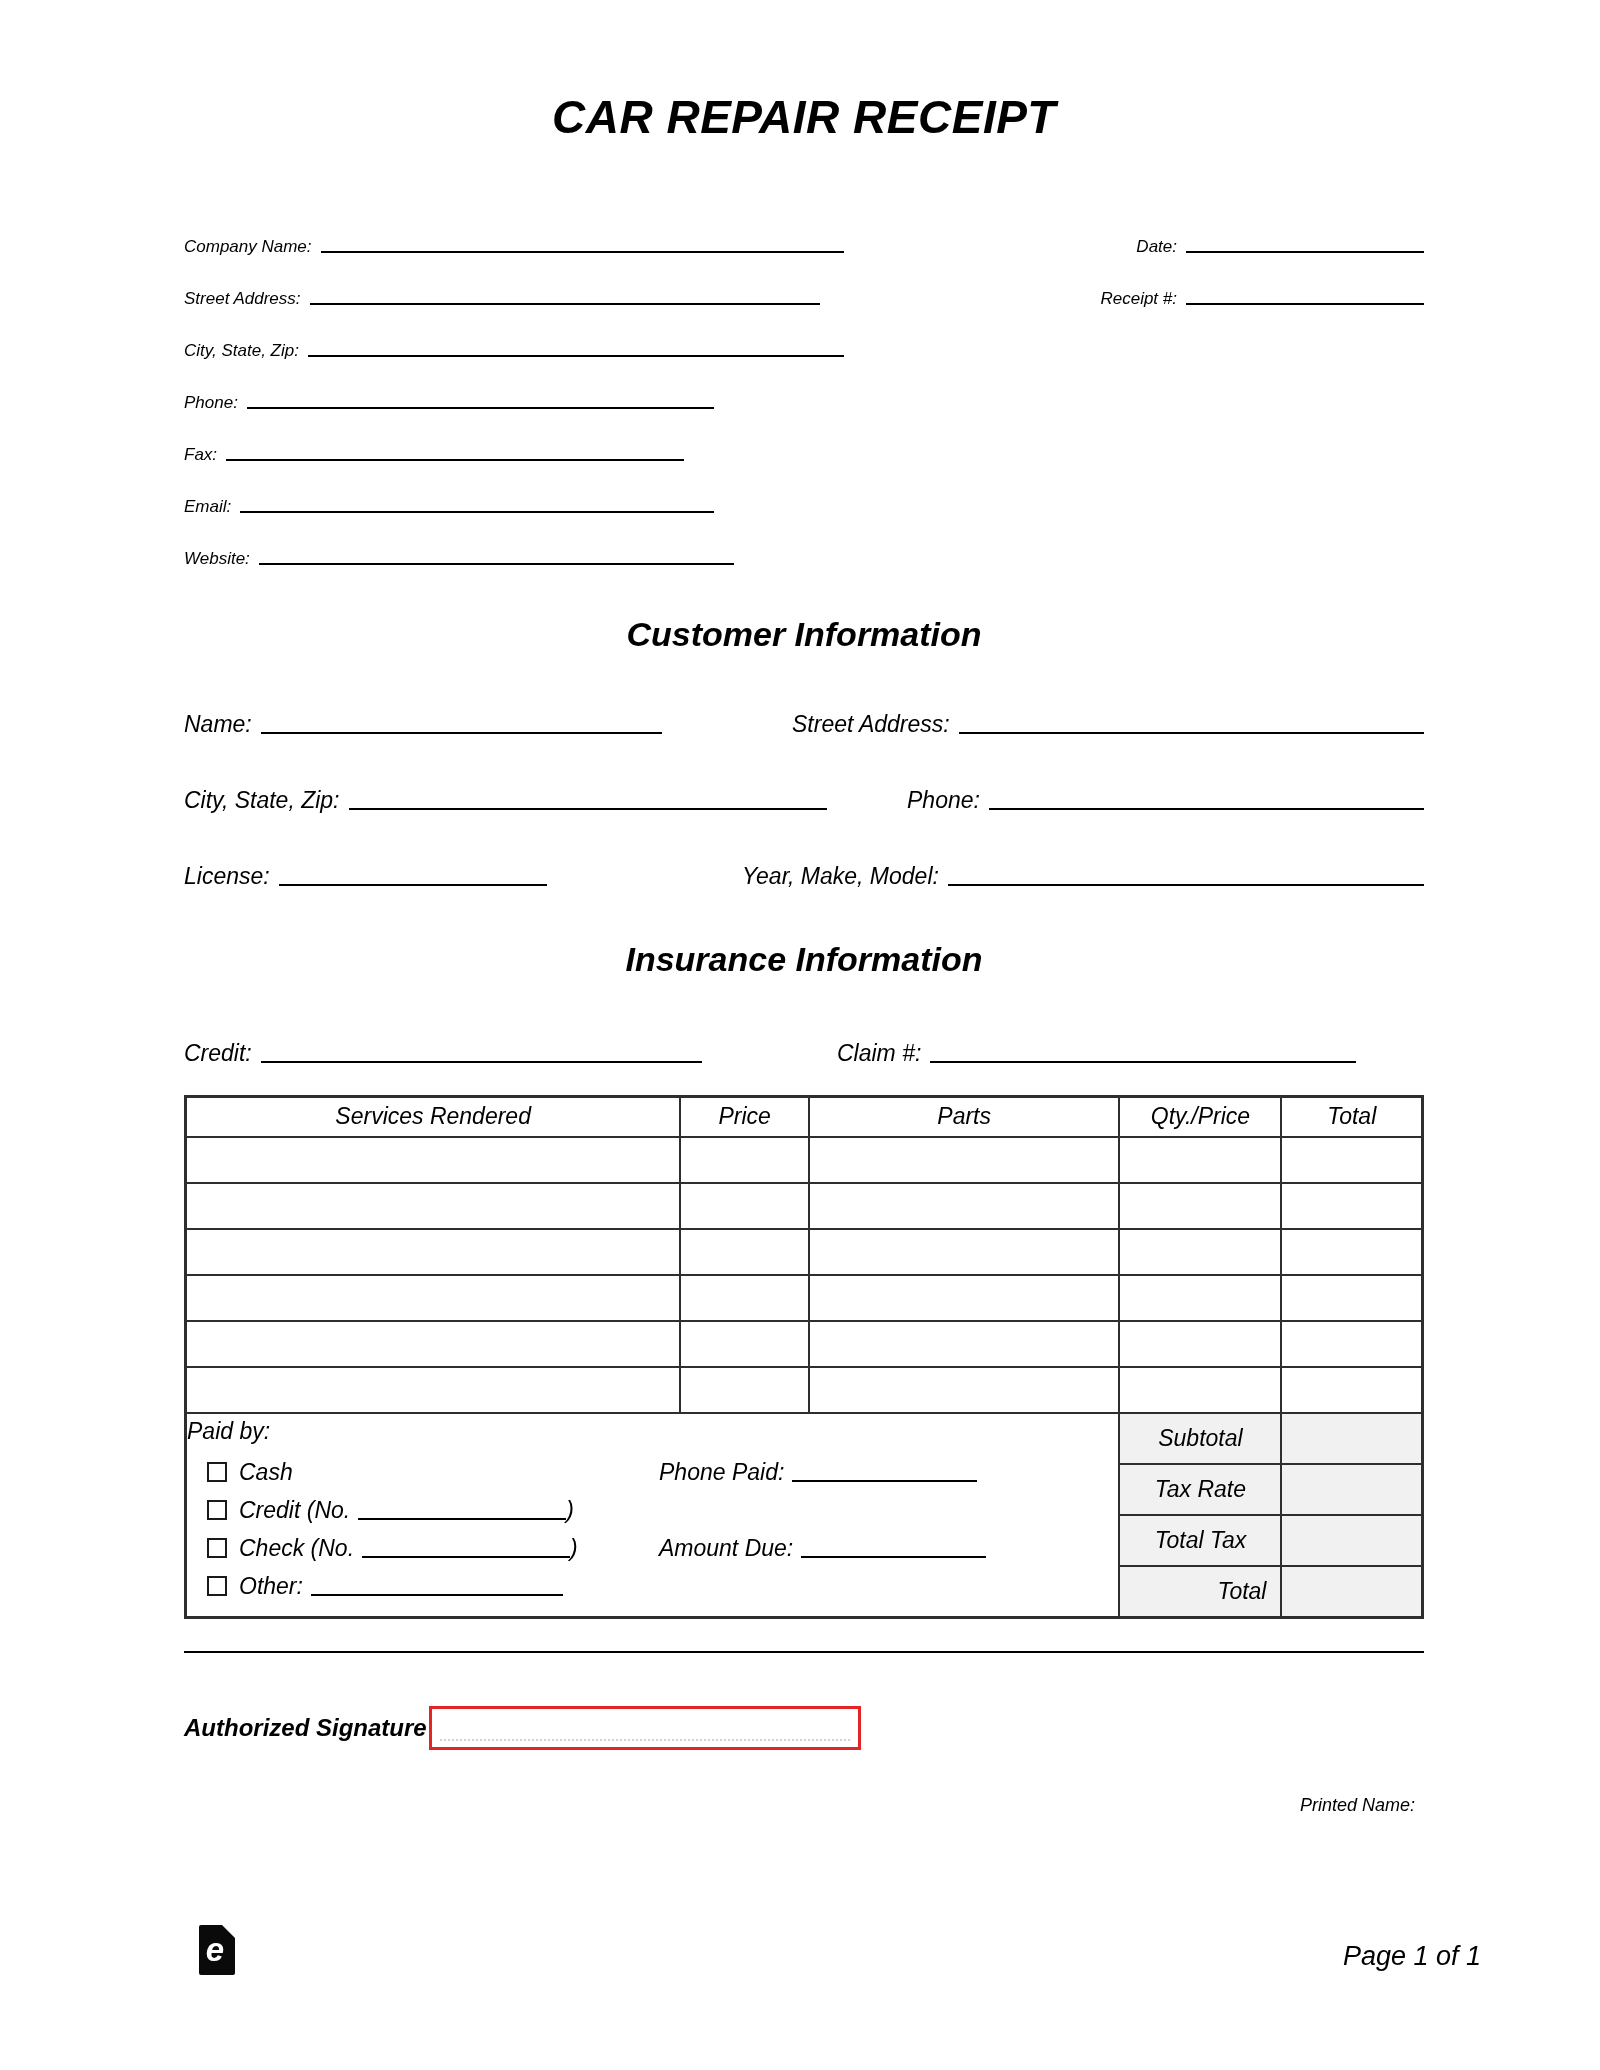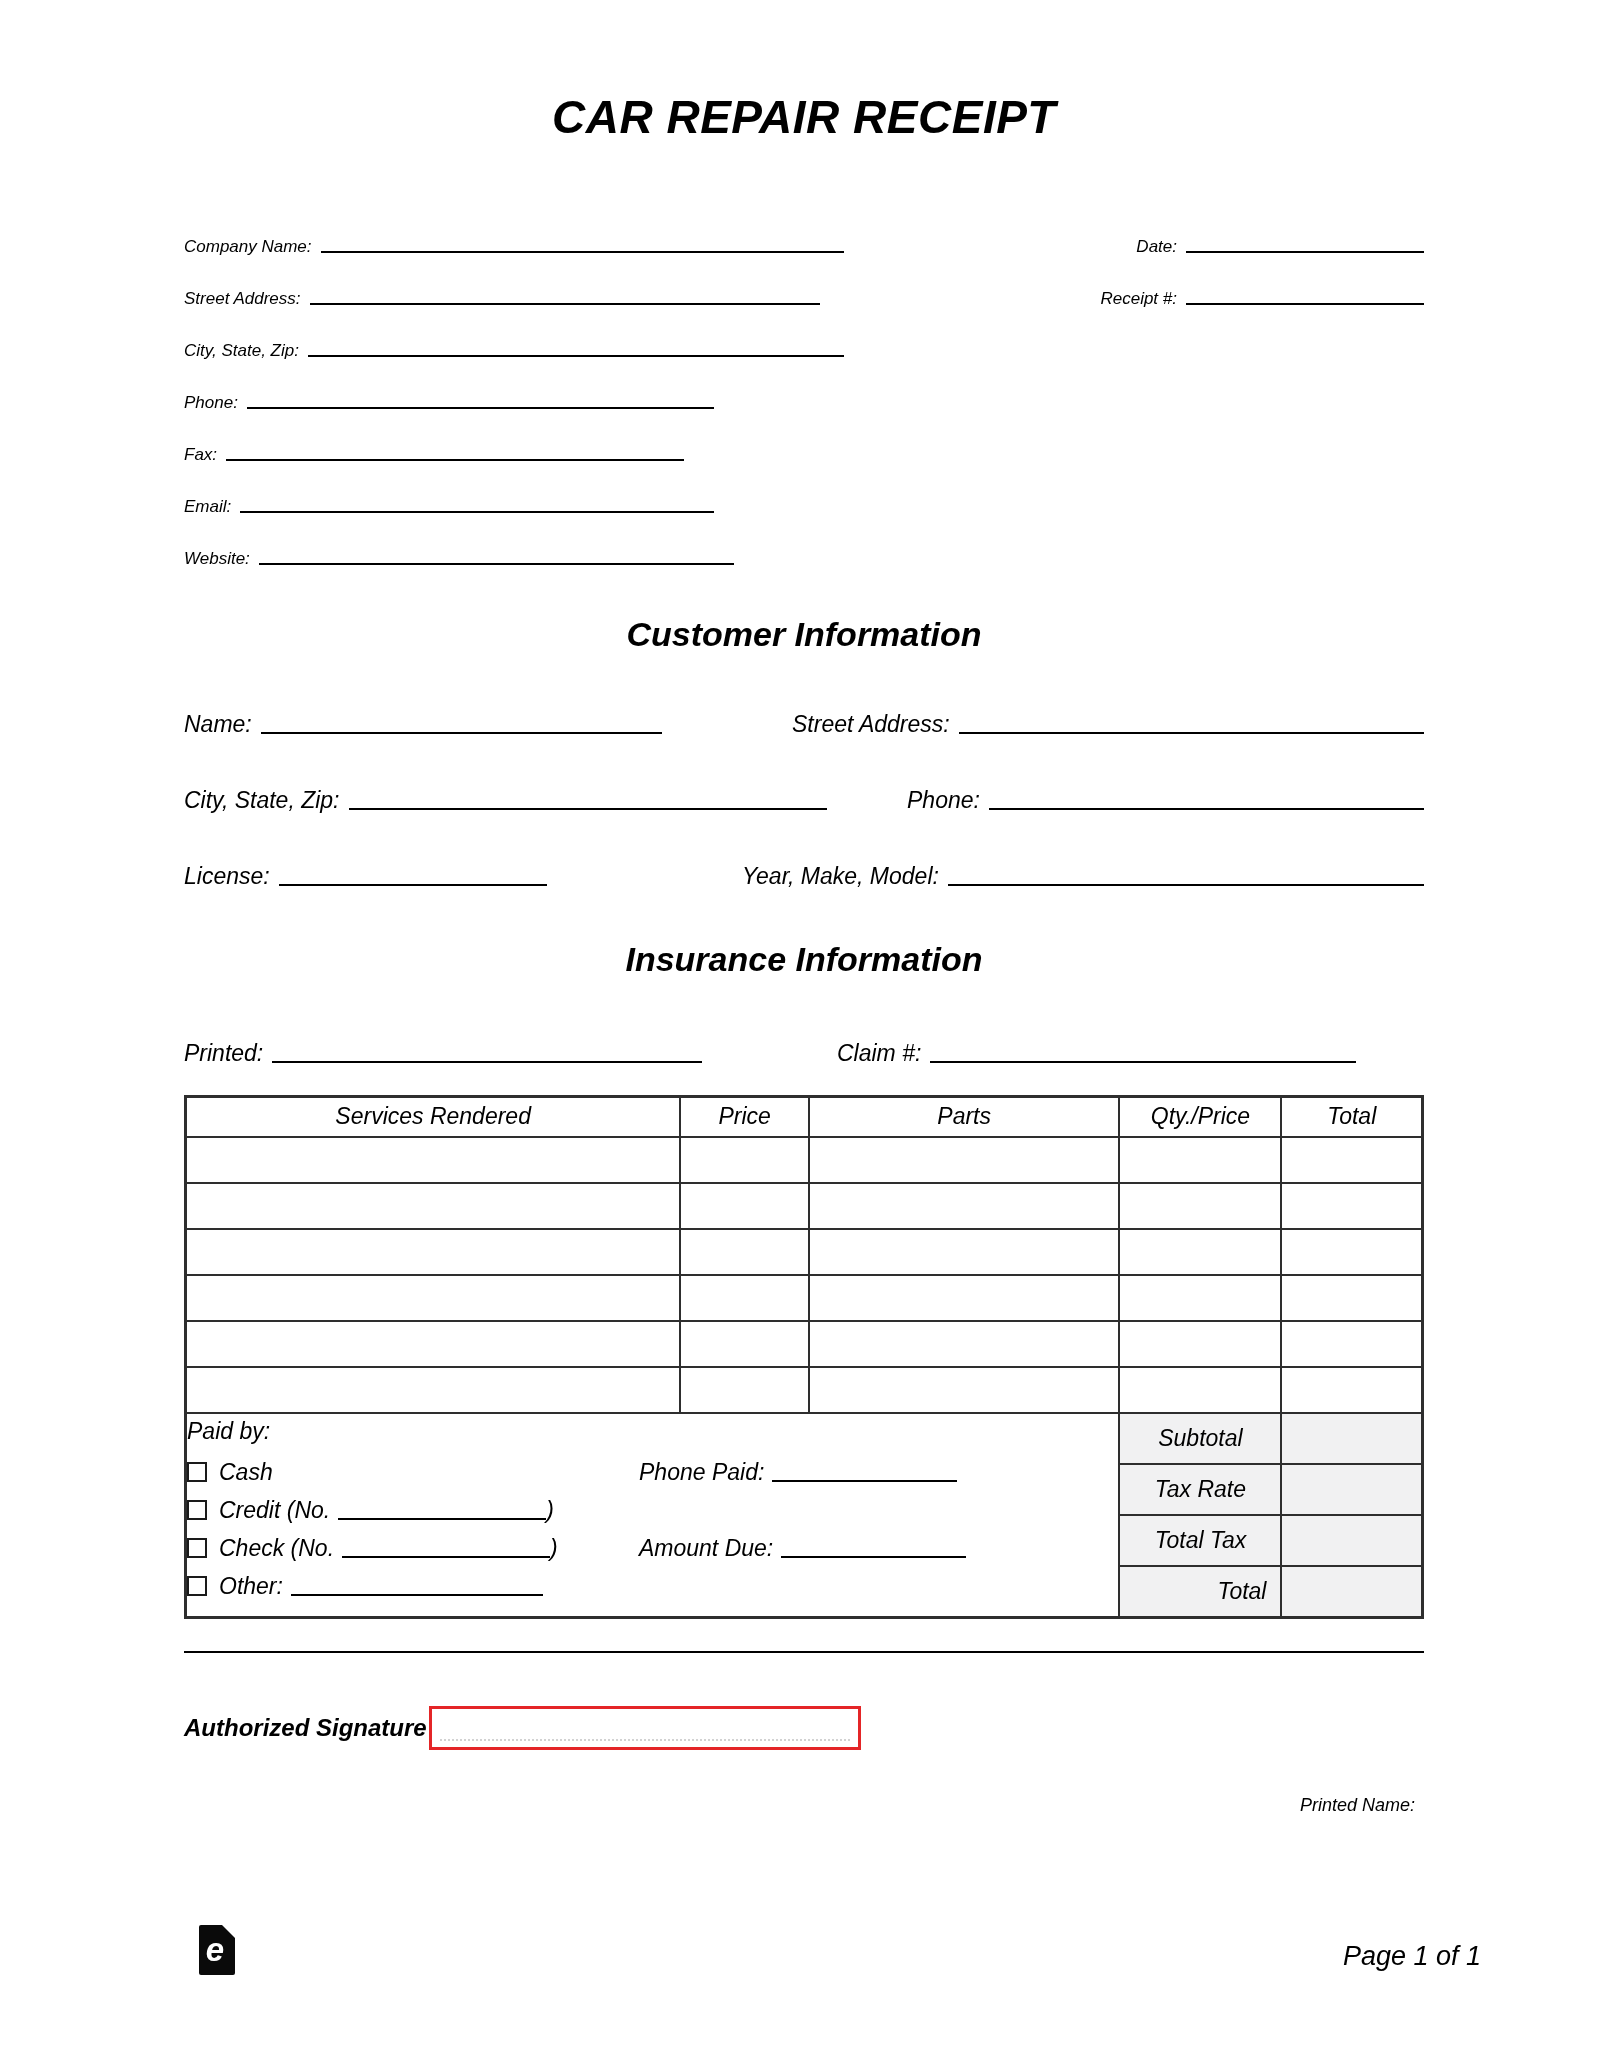--- a/index.html
+++ b/index.html
@@ -82,21 +82,21 @@
     font-weight:normal;
     text-align:center;
   }
   table.services tbody td { height:44px; }
   .tot-lbl, .tot-val { background:#f1f1f2; height:49px; }
   .tot-lbl { text-align:center; padding:0 8px; }
   .tot-lbl.align-right { text-align:right; padding-right:14px; }
 
   td.paidby { vertical-align:top; padding:6px 12px 0 12px; background:#fff; }
   .pb-title { height:34px; display:flex; align-items:center; }
-  .pb-line { display:flex; align-items:flex-end; height:38px; }
+  .pb-line { display:flex; align-items:flex-end; height:38px;padding-left:20px; }
   .cb {
     width:16px; height:16px;
     border:2px solid #1a1a1a;
     margin:0 12px 4px 0;
     flex:none;
     background:#fff;
   }
   .pb-left { width:452px; display:flex; align-items:flex-end; }
   .pb-text { line-height:1.15; }
   .blank.credit-no { flex:0 0 208px; margin-left:8px; }
@@ -240,21 +240,21 @@
       <div class="pair p-ymm">
         <span class="lbl">Year, Make, Model:</span>
         <span class="blank"></span>
       </div>
     </div>
 
     <div class="section-heading h-insurance">Insurance Information</div>
 
     <div class="ins-row">
       <div class="pair p-company">
-        <span class="lbl">Printed:</span>
+        <span class="lbl">Credit:</span>
         <span class="blank"></span>
       </div>
       <div class="pair p-claim">
         <span class="lbl">Claim #:</span>
         <span class="blank"></span>
       </div>
     </div>
 
     <table class="services">
       <colgroup>

